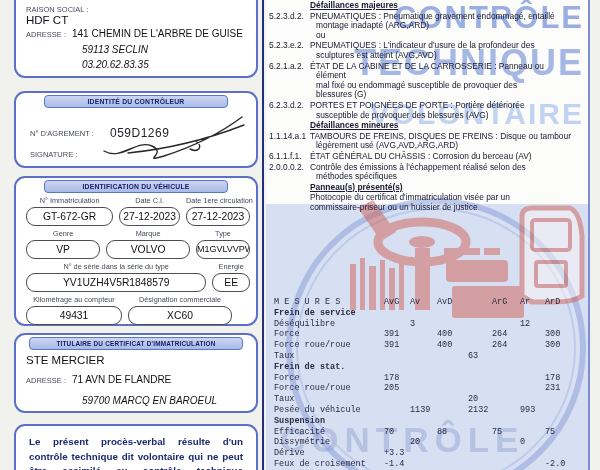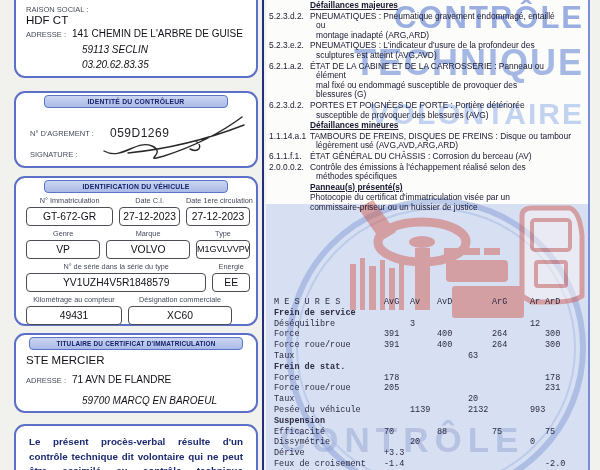--- a/index.html
+++ b/index.html
@@ -25,21 +25,21 @@
   .indent{margin-left:56px;margin-top:4px;font-style:italic;}
   .agrement-row{display:flex;padding:18px 0 0 14px;align-items:center;}
   .agrement-row .lbl{width:80px;}
   .agrement-val{font-size:12px;letter-spacing:.5px;color:#23232b;}
   .sig-row{display:flex;padding:10px 0 0 14px;}
   .signature{position:absolute;right:6px;top:8px;}
   
   .vrow{display:flex;padding:3px 0 0 10px;}
   .field{margin-right:6px;text-align:center;}
   .field .lbl{display:block;margin-bottom:2px;font-size:7.3px;white-space:nowrap;}
-  .fbox{border:1.5px solid #4c4c54;border-radius:4px;height:17px;line-height:17px;background:#fff;
+  .fbox{border:1.5px solid #4c4c54;border-radius:9px;height:17px;line-height:17px;background:#fff;
         font-size:10.3px;color:#101018;overflow:hidden;white-space:nowrap;}
   .holder{padding:4px 8px 0 10px;line-height:12px;}
   .notice{padding:9px 13px 0 13px;font-size:9.8px;font-weight:600;color:#1c2a70;text-align:justify;line-height:1.5;}
   .divider{position:absolute;left:262px;top:0;width:2px;height:470px;background:#222f7d;}
   
   .right-panel{position:absolute;left:266px;top:0;width:324px;height:470px;background:#fcfcfa;
                border-right:2px solid #7b8fd6;box-sizing:border-box;overflow:hidden;}
   .blue-area{position:absolute;left:0;top:204px;right:0;bottom:0;background:#d7dff2;z-index:1;}
   .wm-top{position:absolute;top:0;right:4px;text-align:right;z-index:2;font-weight:800;letter-spacing:2px;line-height:1;}
   .wm-w1{font-size:31px;color:rgba(72,110,205,0.55);margin-top:2px;}
@@ -57,21 +57,21 @@
   .dline.cont{margin-left:6px;}
   
   .measures{position:absolute;left:8px;top:297px;width:306px;z-index:3;
             font-family:"Liberation Mono","DejaVu Sans Mono",monospace;
             font-size:8.5px;line-height:10.8px;color:#2c2c44;}
   .mrow{position:relative;height:10.8px;white-space:nowrap;}
   .mlabel{position:absolute;left:0;top:0;}
   .msec{font-weight:bold;}
   .mc{position:absolute;top:0;}
   .c0{left:110px;}.c1{left:136px;}.c2{left:163px;}.c3{left:194px;}
-  .c4{left:218px;}.c5{left:256px;}.c6{left:271px;}
+  .c4{left:218px;}.c5{left:246px;}.c6{left:271px;}
 </style>
 </head>
 <body>
 
 <div class="page">
 
   <div class="left-col">
 
     <div class="box box1">
       <div class="company">
@@ -208,22 +208,22 @@
         <rect x="262" y="66" width="30" height="24" rx="2" fill="#fbf6f4" stroke-width="4"></rect>
       </g>
     </svg>
 
     <div class="defects">
       <div class="dhead">Défaillances majeures</div>
 
       <div class="ditem">
         <span class="dcode">5.2.3.d.2.</span>
         <div class="dline">PNEUMATIQUES : Pneumatique gravement endommagé, entaillé</div>
+        <div class="dline cont">montage inadapté (ARG,ARD)</div>
         <div class="dline cont">ou</div>
-        <div class="dline cont">montage inadapté (ARG,ARD)</div>
       </div>
       <div class="ditem">
         <span class="dcode">5.2.3.e.2.</span>
         <div class="dline">PNEUMATIQUES : L'indicateur d'usure de la profondeur des</div>
         <div class="dline cont">sculptures est atteint (AVG,AVD)</div>
       </div>
       <div class="ditem">
         <span class="dcode">6.2.1.a.2.</span>
         <div class="dline">ÉTAT DE LA CABINE ET DE LA CARROSSERIE : Panneau ou</div>
         <div class="dline cont">élément</div>

